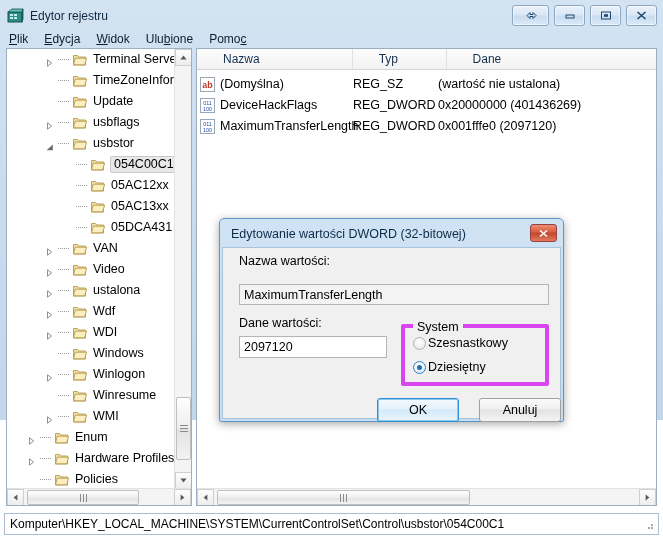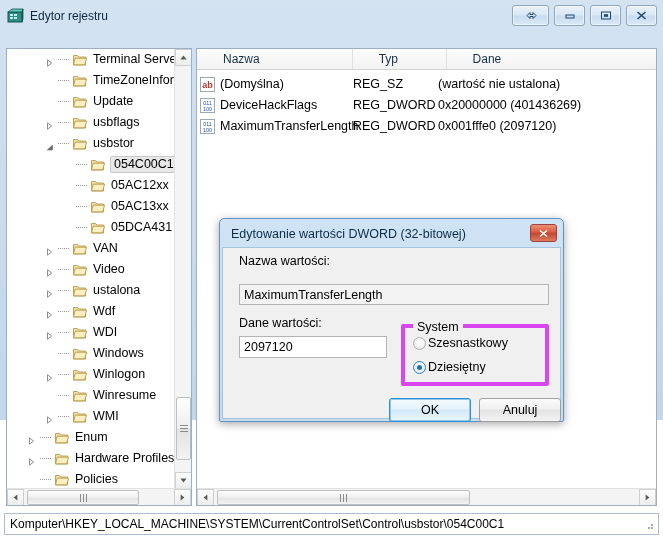--- a/index.html
+++ b/index.html
@@ -431,20 +431,27 @@
         </svg>
       </div>
       <div class="win-btn close">
         <svg class="glyph" width="13" height="11" viewBox="0 0 13 11">
           <path d="M2.5 2 L10.5 9 M10.5 2 L2.5 9" stroke="#21486e" stroke-width="1.6" fill="none"></path>
         </svg>
       </div>
     </div>
   </div>
 
+  <div class="menubar">
+    <div class="menu-item"><u>P</u>lik</div>
+    <div class="menu-item"><u>E</u>dycja</div>
+    <div class="menu-item"><u>W</u>idok</div>
+    <div class="menu-item">Ulu<u>b</u>ione</div>
+    <div class="menu-item">Pomo<u>c</u></div>
+  </div>
 
   <div class="pane" id="tree-pane">
     <div class="tree-scroll" id="tree-scroll">
         <div class="tree-row">
           <span style="flex: 0 0 auto; width: 36px; height: 21px;"></span>
           <span class="tw">
             <span class="arrow-collapsed"><svg width="7" height="8" viewBox="0 0 7 8">
                 <path d="M1.5 0.8 L5.6 4 L1.5 7.2 Z" fill="none" stroke="#8f8f8f" stroke-width="1"></path>
               </svg></span>
           </span>
@@ -824,21 +831,21 @@
       </div>
       <div class="radio-row" style="left:190px; top:88px;">
         <span class="radio"></span>
         <span>Szesnastkowy</span>
       </div>
       <div class="radio-row" style="left:190px; top:112px;">
         <span class="radio checked"></span>
         <span>Dziesiętny</span>
       </div>
 
-      <div class="dlg-btn default" style="left:166px; top:150px;">OK</div>
+      <div class="dlg-btn default" style="left:154px; top:150px;">OK</div>
       <div class="dlg-btn" style="left:256px; top:150px;">Anuluj</div>
     </div>
   </div>
 
   <div class="statusbar">
     <span>Komputer\HKEY_LOCAL_MACHINE\SYSTEM\CurrentControlSet\Control\usbstor\054C00C1</span>
     <span class="resize-grip">
       <svg width="12" height="12" viewBox="0 0 12 12">
         <g fill="#a8a8a8">
           <rect x="8" y="8" width="2" height="2"></rect>

